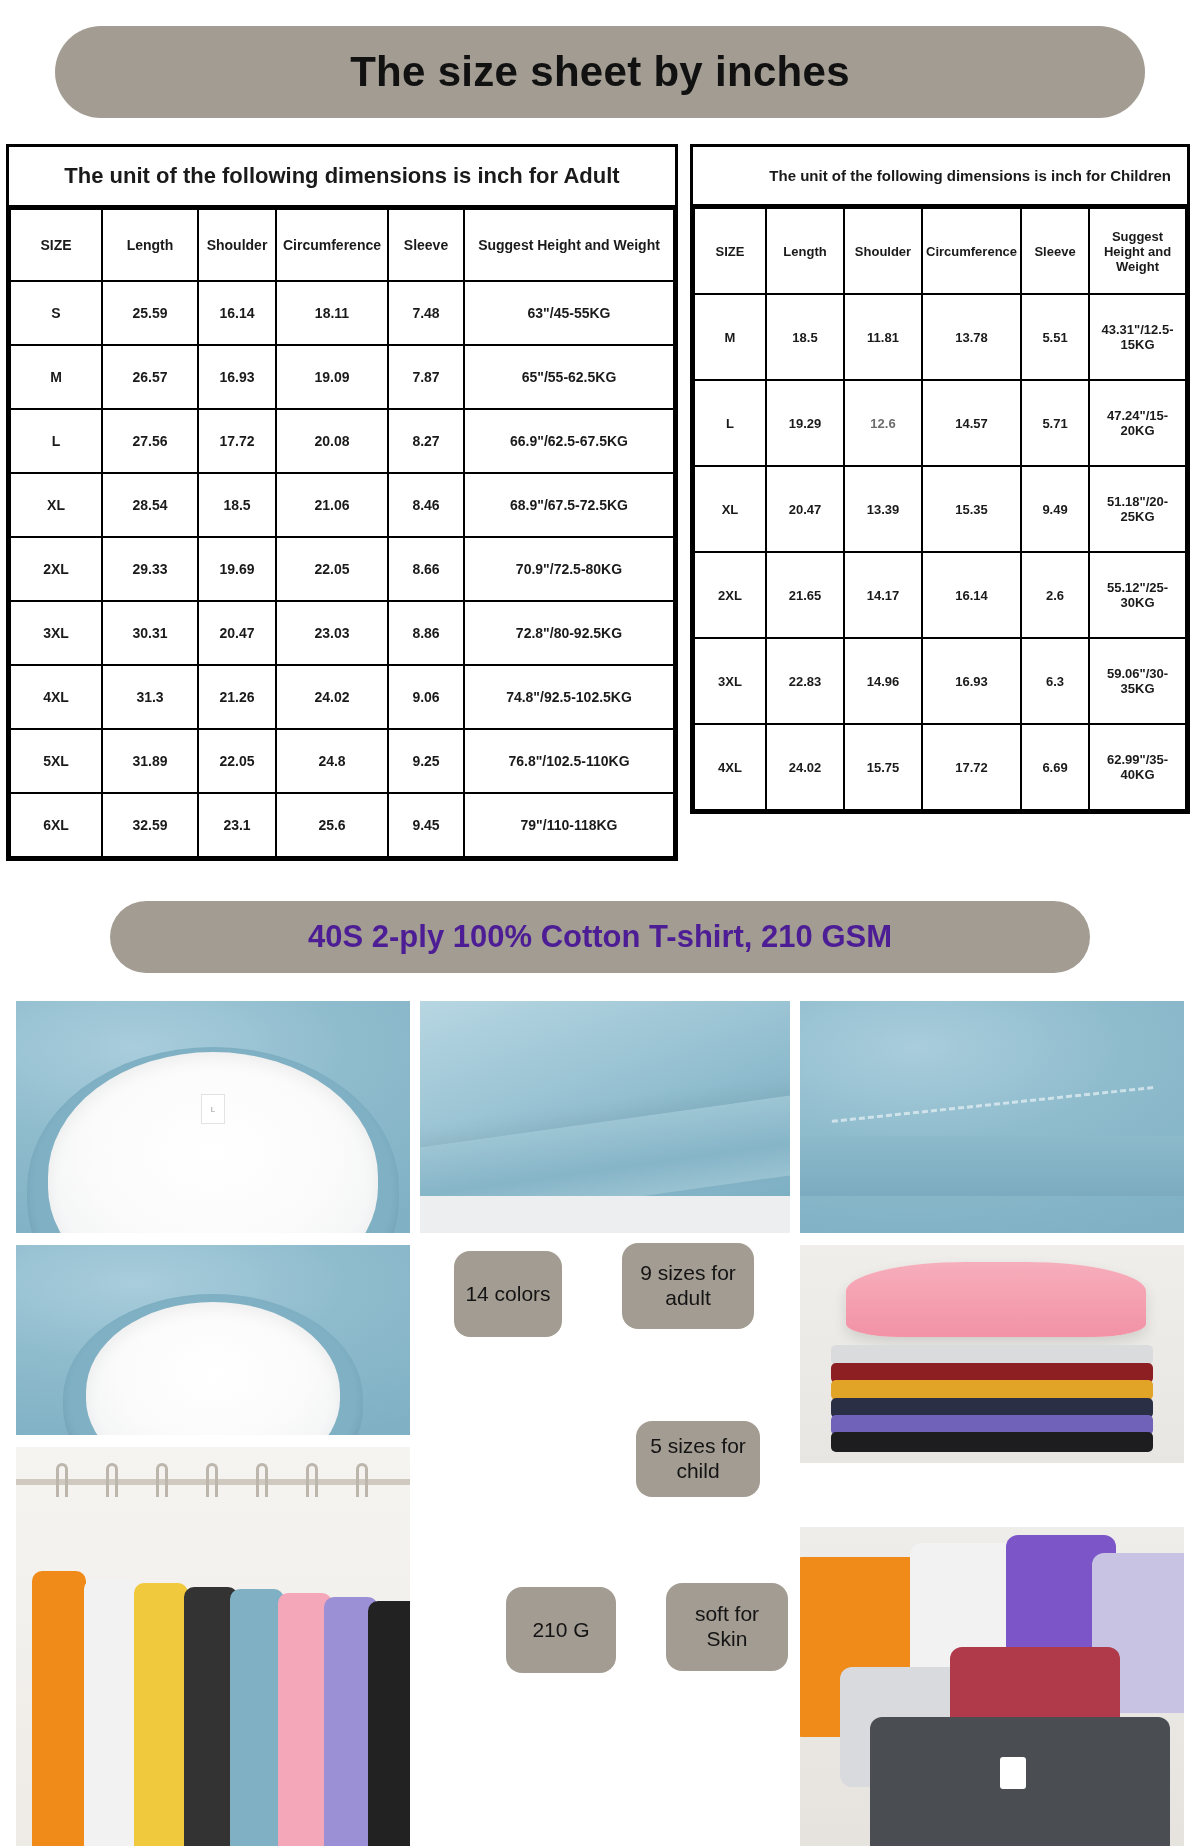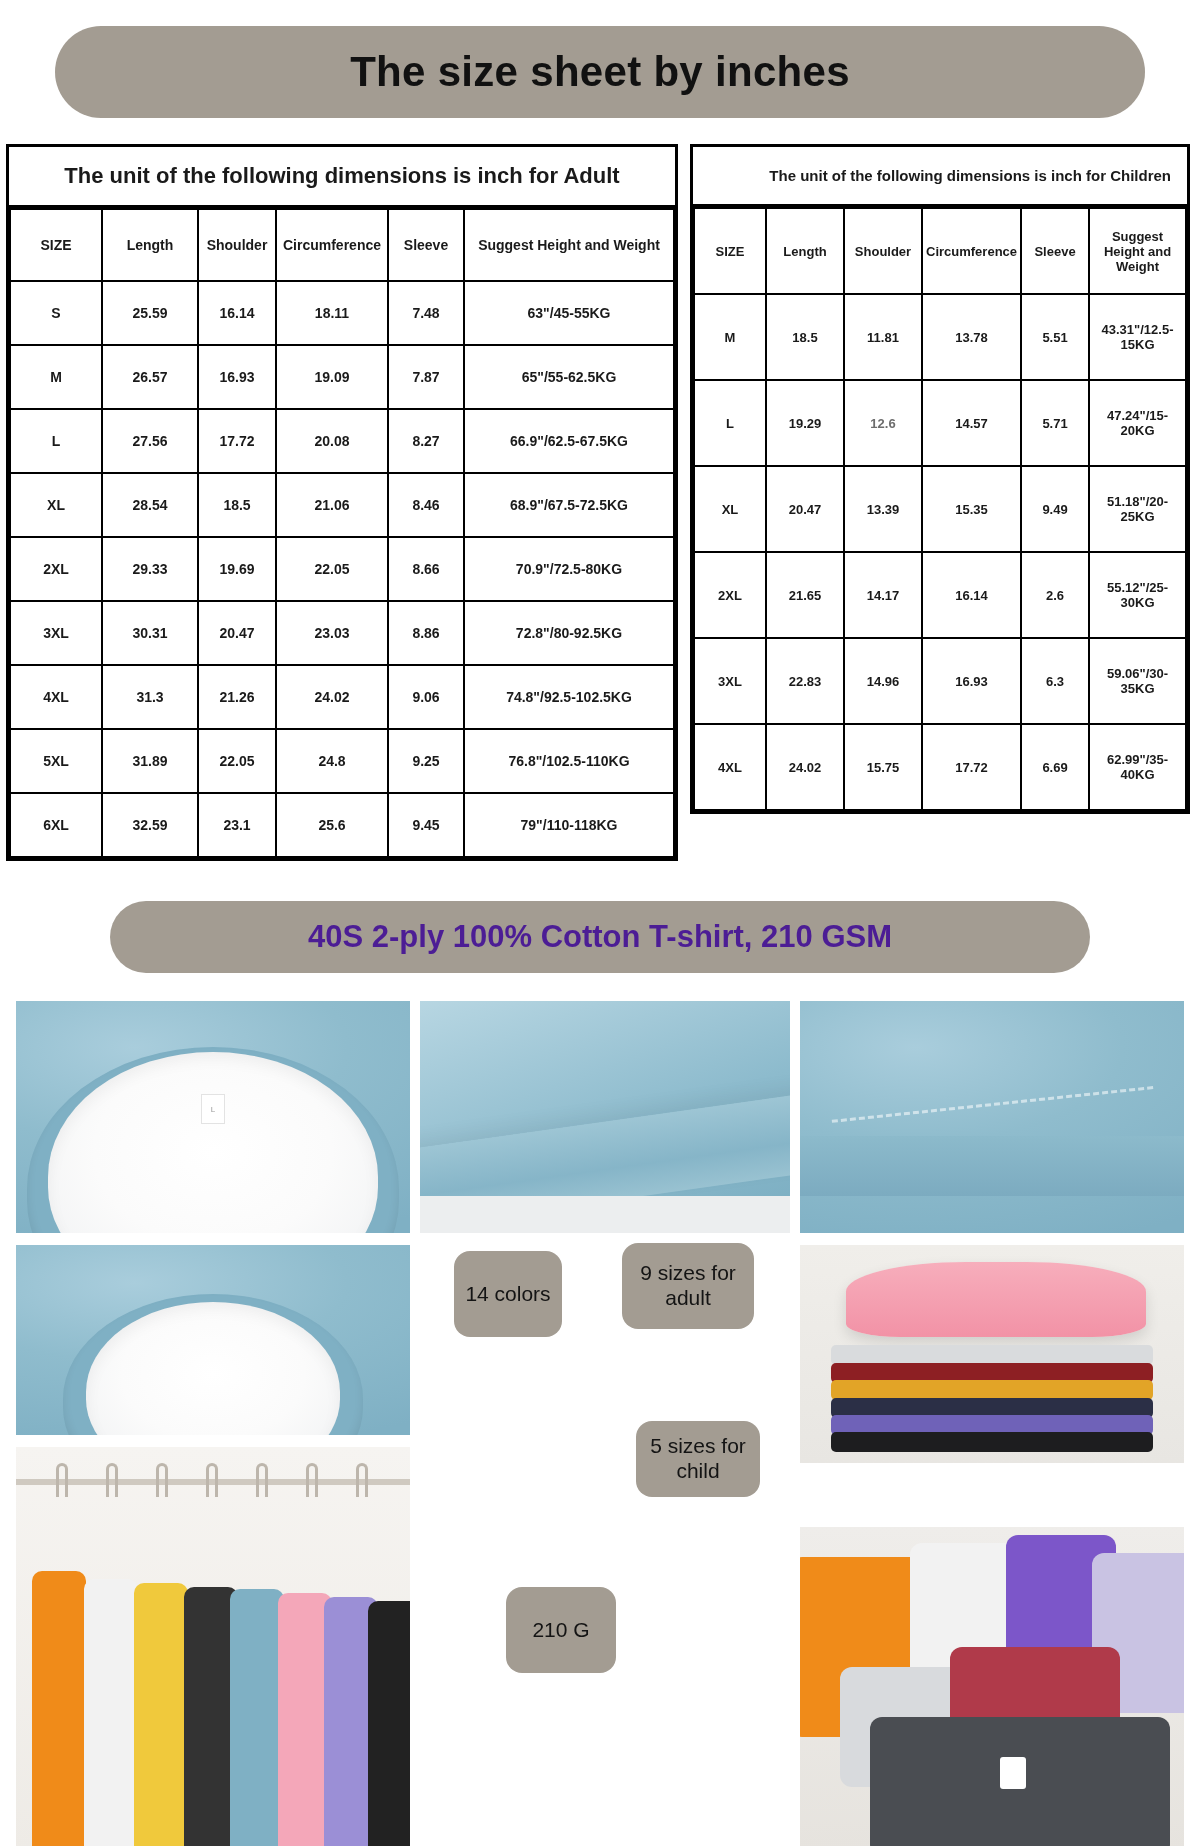--- a/index.html
+++ b/index.html
@@ -424,15 +424,18 @@
     </div>
     <div class="chip" style="left:622px; top:256px; width:132px; height:86px;">
       <span>9 sizes for adult</span>
     </div>
     <div class="chip" style="left:636px; top:434px; width:124px; height:76px;">
       <span>5 sizes for child</span>
     </div>
     <div class="chip" style="left:506px; top:600px; width:110px; height:86px;">
       <span>210 G</span>
     </div>
+    <div class="chip" style="left:666px; top:596px; width:122px; height:88px;">
+      <span>soft for Skin</span>
+    </div>
 
   </div>
 </div>
 
 </body></html>

